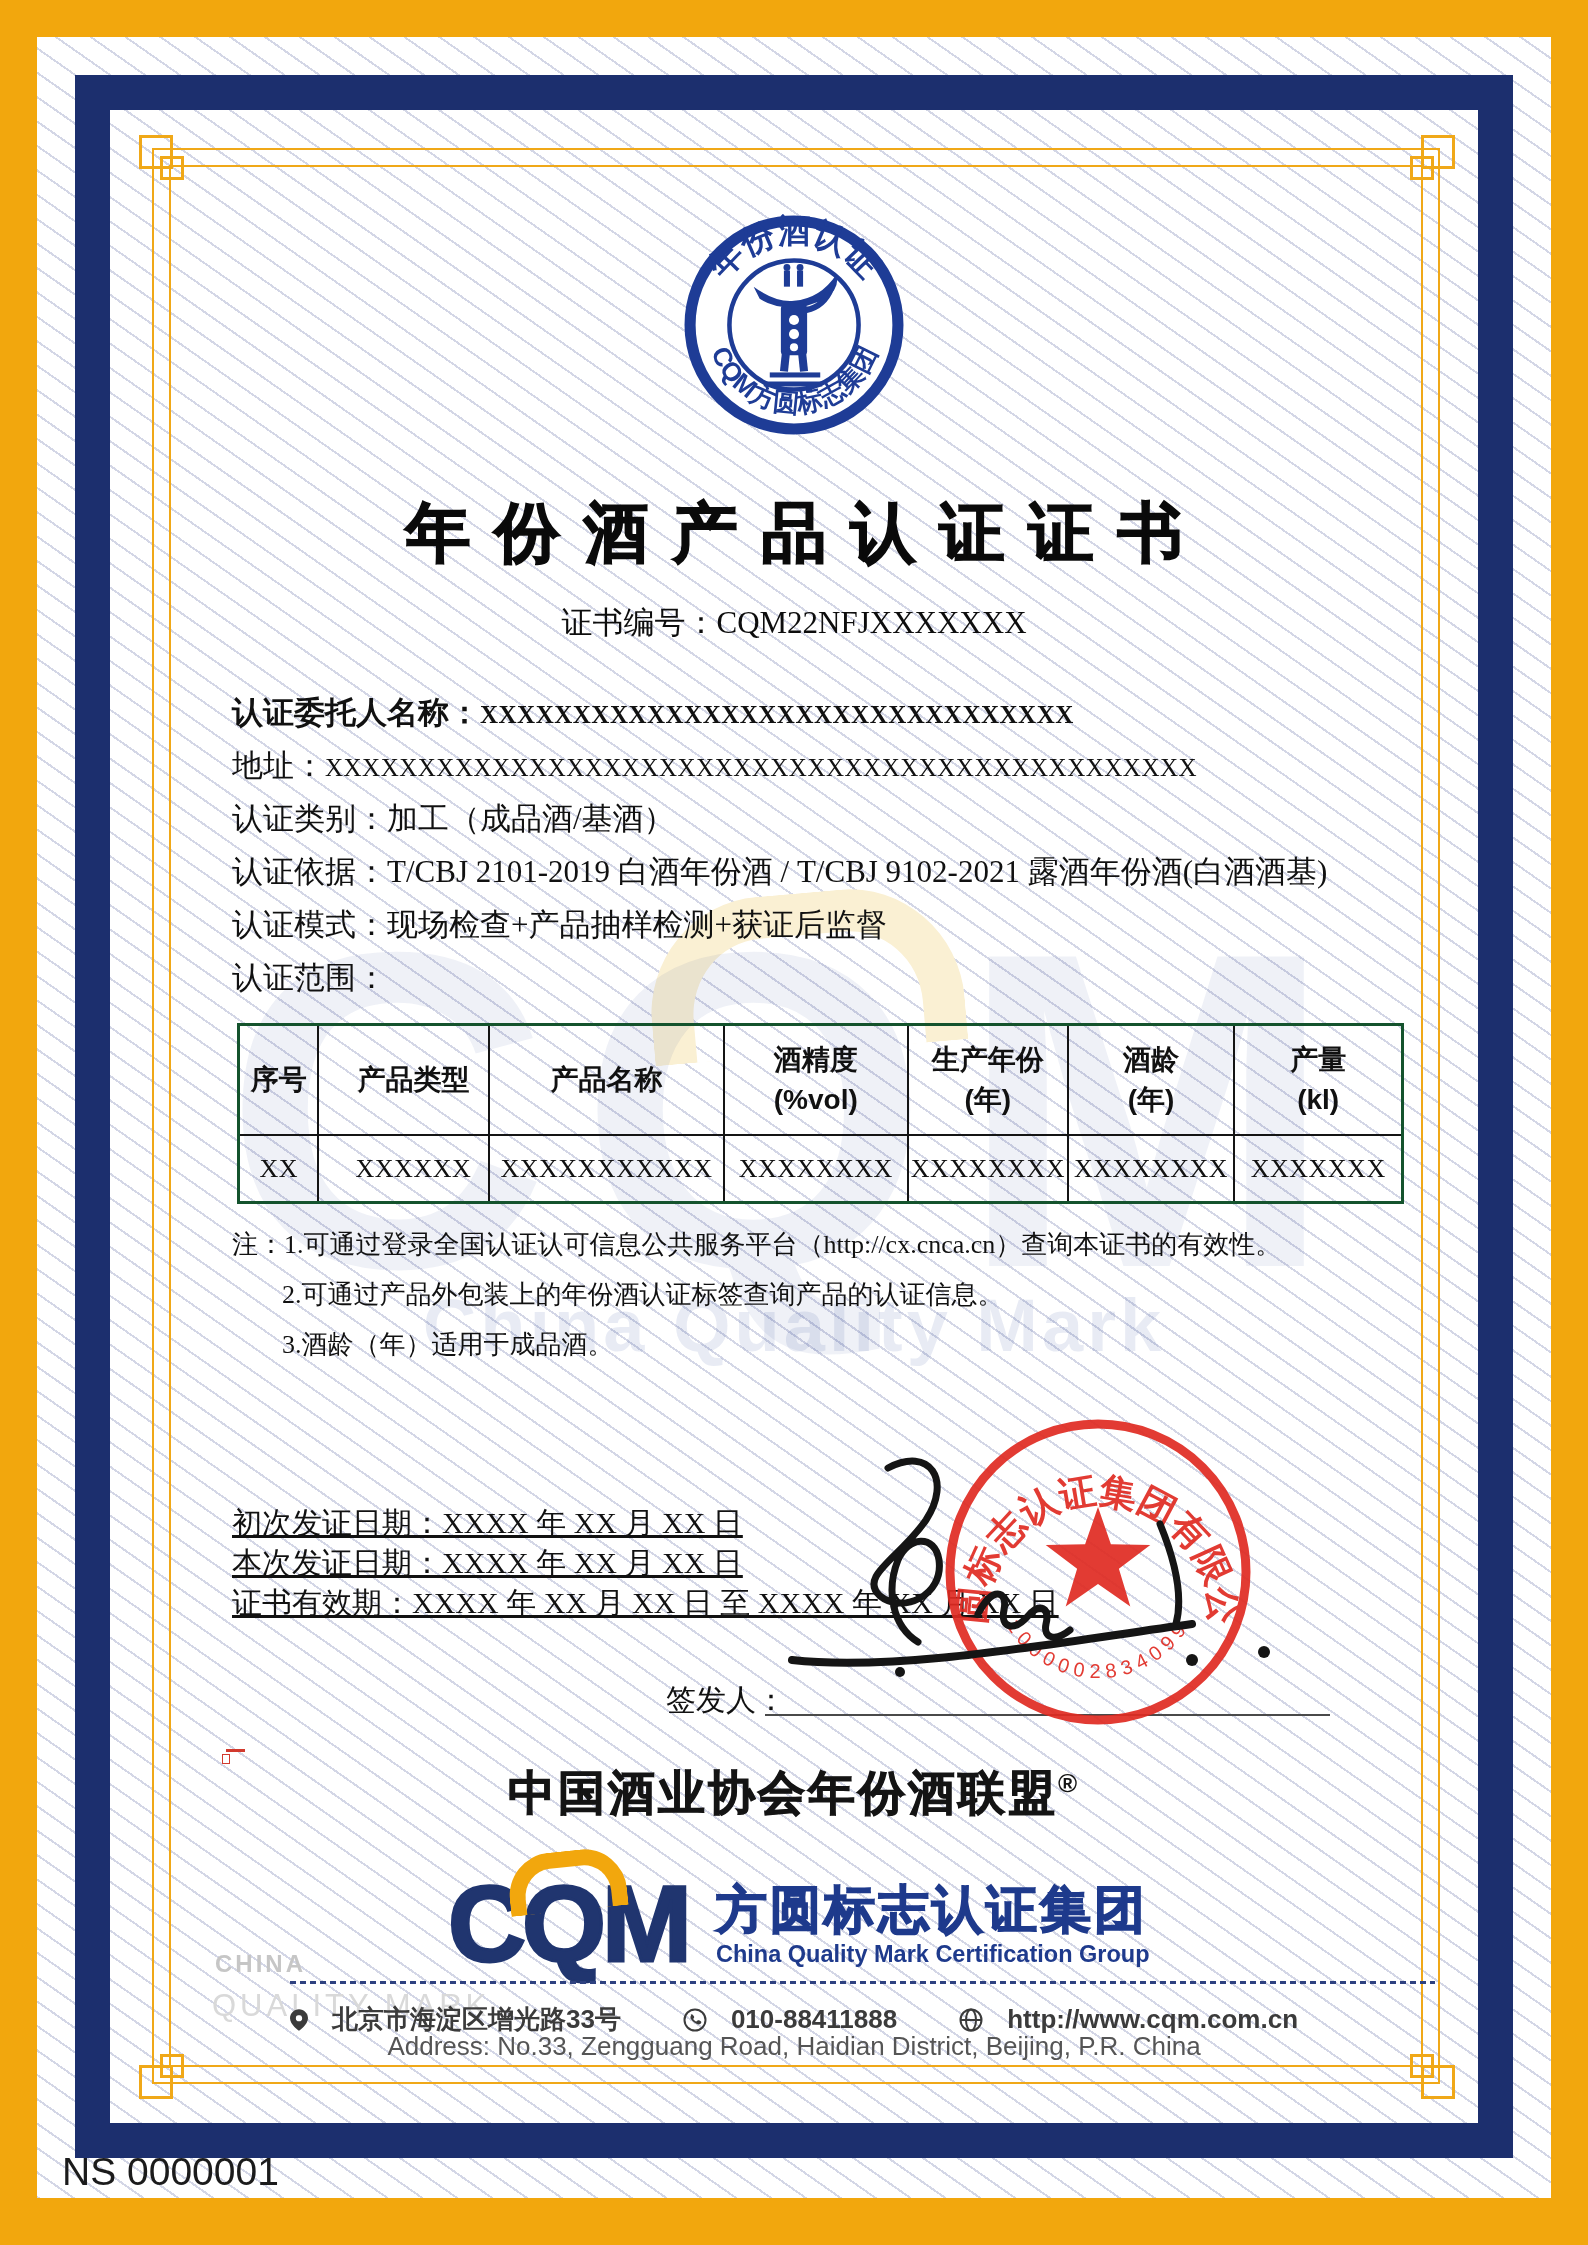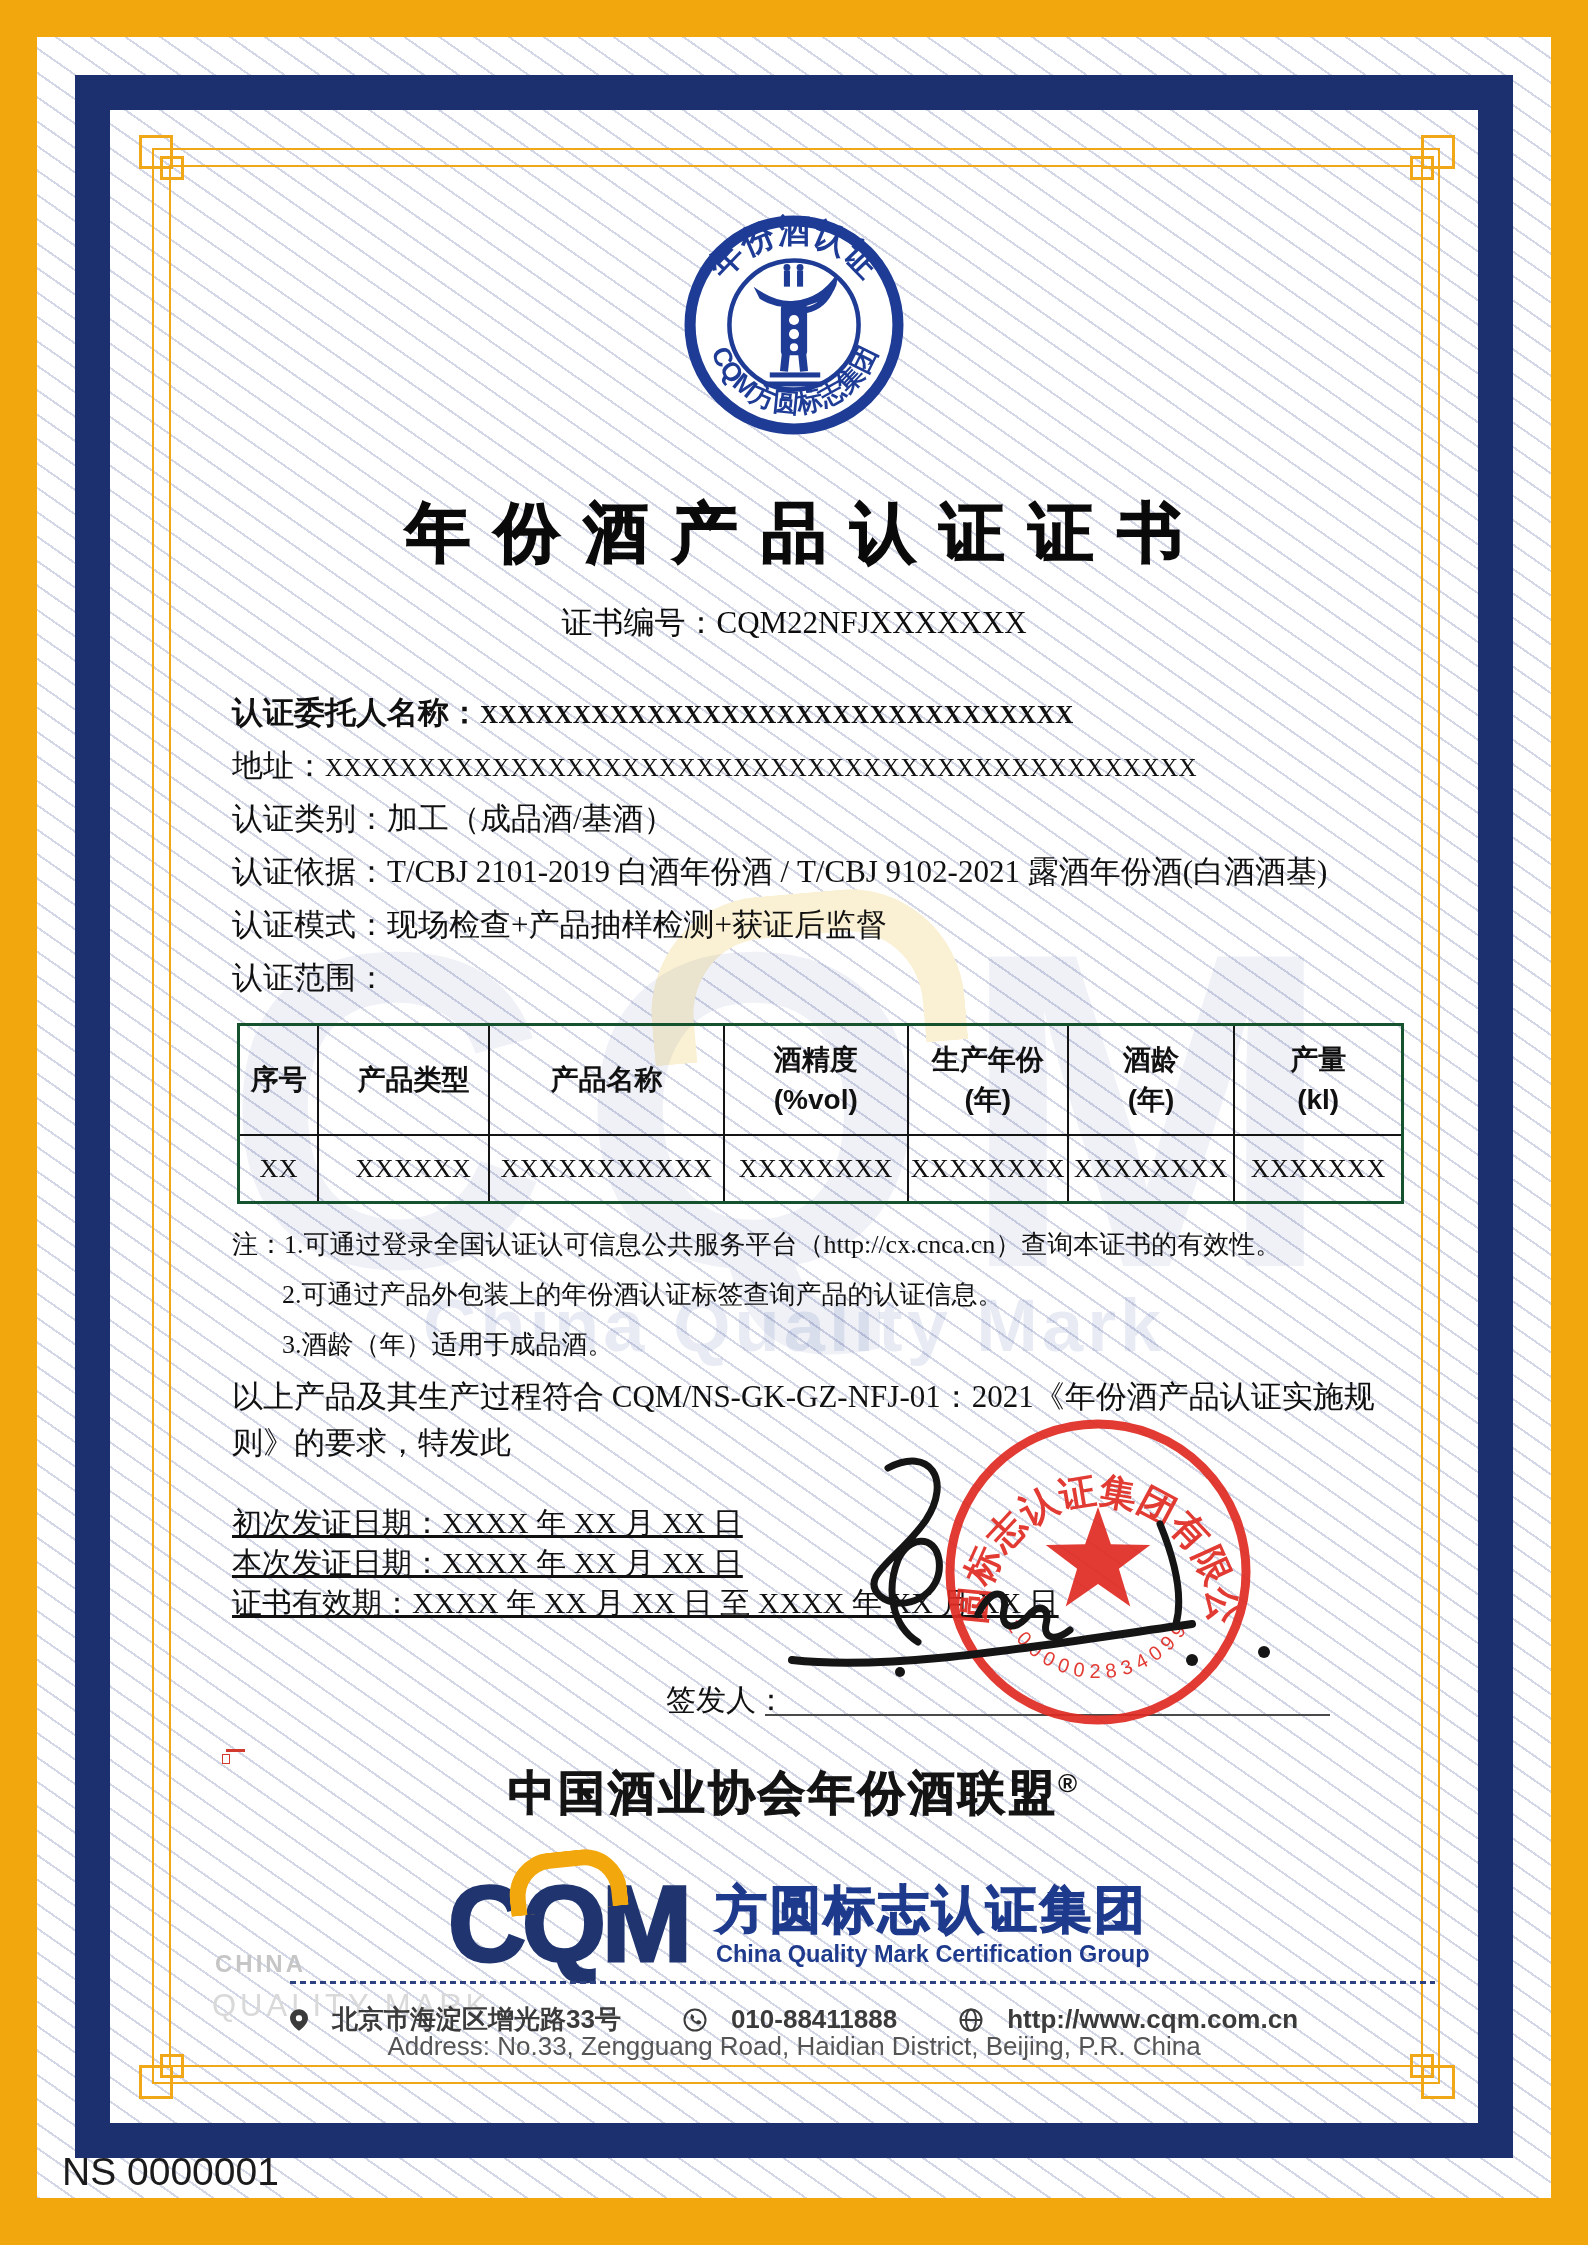--- a/index.html
+++ b/index.html
@@ -279,21 +279,20 @@
       <div class="td c6">XXXXXXX</div>
     </div>
   </div>
 
   <div class="notes">
     <div class="note-line">注：1.可通过登录全国认证认可信息公共服务平台（http://cx.cnca.cn）查询本证书的有效性。</div>
     <div class="note-line note-indent">2.可通过产品外包装上的年份酒认证标签查询产品的认证信息。</div>
     <div class="note-line note-indent">3.酒龄（年）适用于成品酒。</div>
   </div>
 
-  <div class="statement">以上产品及其生产过程符合 CQM/NS-GK-GZ-NFJ-01：2021《年份酒产品认证实施规则》的要求，特发此</div>
 
   <div class="dates">
     <div class="d-line">
       <span>初次发证日期：</span><span>XXXX 年 XX 月 XX 日</span>
     </div>
     <div class="d-line">
       <span>本次发证日期：</span><span>XXXX 年 XX 月 XX 日</span>
     </div>
     <div class="d-line">
       <span>证书有效期：</span><span>XXXX 年 XX 月 XX 日 至 XXXX 年 XX 月 XX 日</span>

